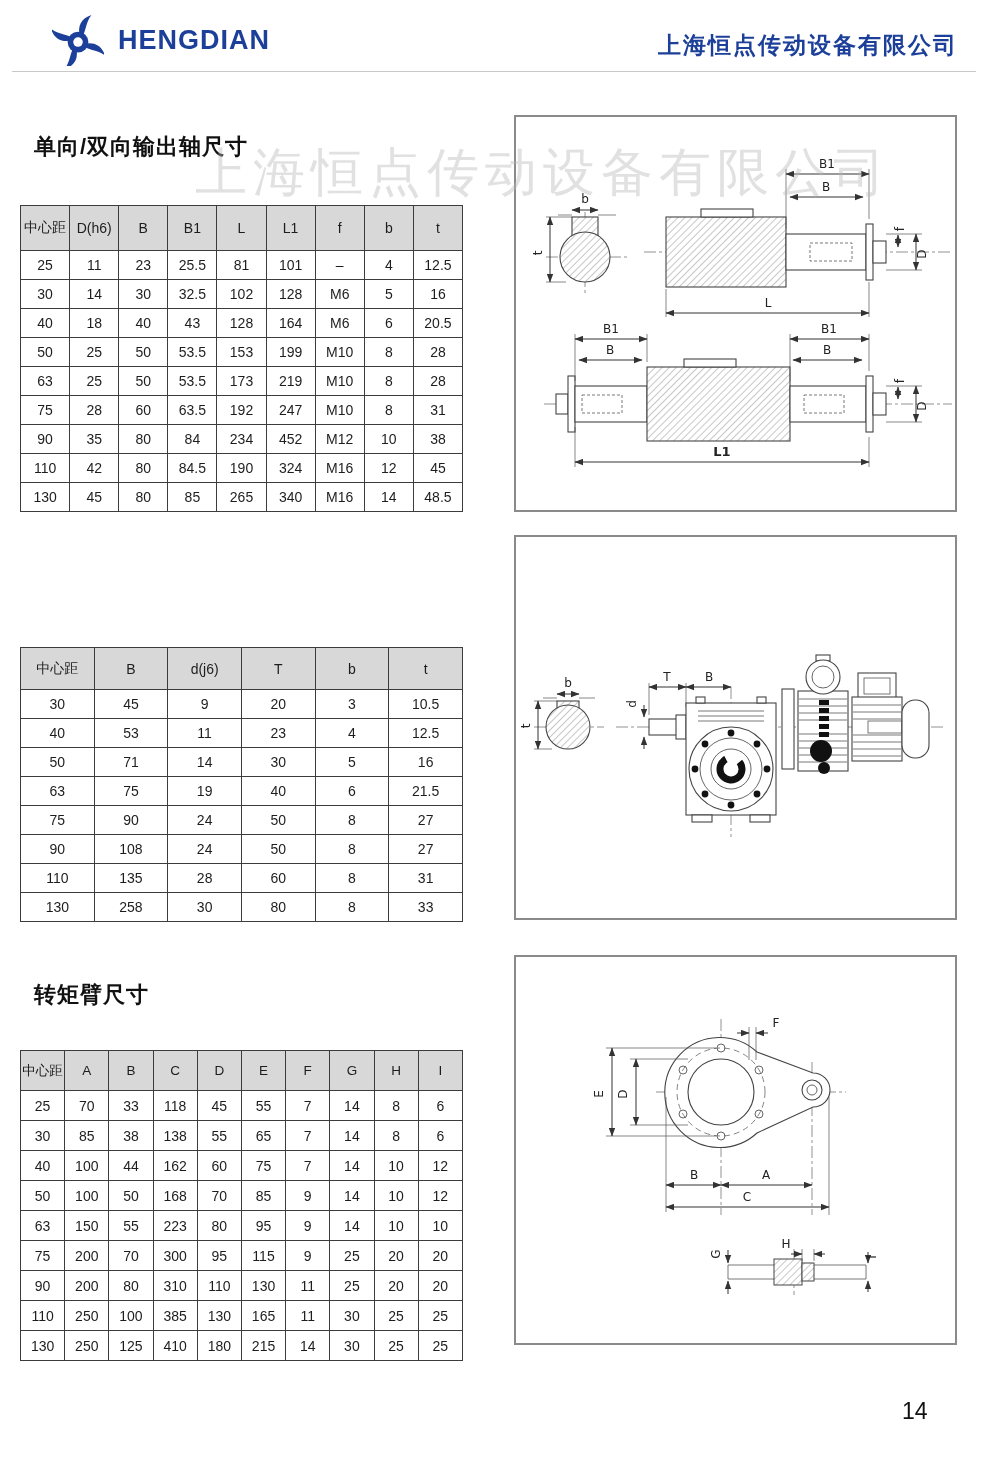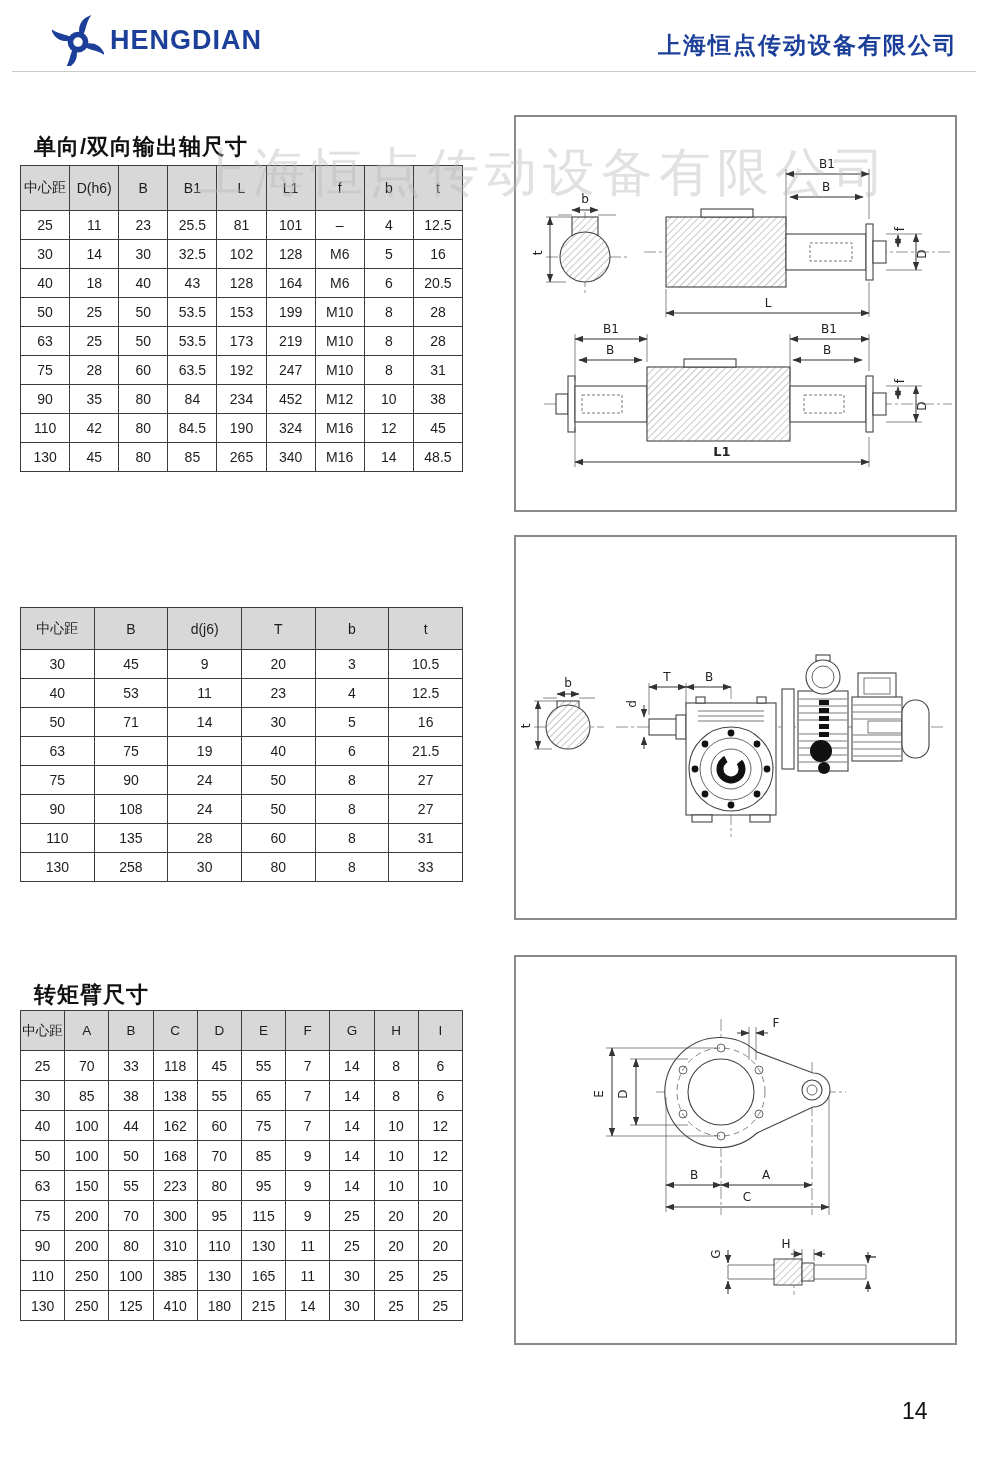--- a/index.html
+++ b/index.html
@@ -1,31 +1,31 @@
 <!DOCTYPE html>
 <html><head>
 <meta charset="utf-8">
 <style>
   html,body{margin:0;padding:0;background:#ffffff;}
   .page{position:relative;width:990px;height:1483px;background:#fff;overflow:hidden;
         font-family:"Liberation Sans","DejaVu Sans",sans-serif;color:#1d1d1d;}
   
-  .hdr-logo{position:absolute;left:52px;top:14px;display:flex;align-items:center;gap:6px;}
+  .hdr-logo{position:absolute;left:52px;top:14px;display:flex;align-items:center;gap:14px;}
   .hdr-logo svg{width:52px;height:52px;}
   .logo-text{font-size:27px;font-weight:600;color:#1c3f99;letter-spacing:1px;}
   .company{position:absolute;right:32px;top:30px;font-size:23px;font-weight:bold;color:#1c3f99;letter-spacing:2px;}
   .rule{position:absolute;left:12px;right:14px;top:71px;height:1px;background:#c9c9c9;}
   
   .watermark{position:absolute;left:195px;top:138px;font-size:52px;letter-spacing:6px;
              color:#b9b9b9;opacity:.42;white-space:nowrap;z-index:40;pointer-events:none;font-weight:500;}
   
   .stitle{position:absolute;left:22px;margin:12px;font-size:22px;font-weight:bold;color:#111;letter-spacing:1px;}
   .t1{top:120px;} .t2{top:558px;} .t3{top:968px;text-align:center;}
   
-  .tbl{position:absolute;left:20px;border-collapse:collapse;table-layout:fixed;width:443px;background:#fff;}
+  .tbl{position:absolute;left:20px;border-collapse:collapse;table-layout:fixed;width:443px;background:#fff;margin-top:40px;}
   .tbl th,.tbl td{border:1px solid #3c3c3c;text-align:center;vertical-align:middle;
                   font-size:14px;color:#1d1d1d;padding:0;font-weight:normal;}
   .tbl th{background:#d8d8d8;}
   .tbl1{top:165px;} .tbl1 th{height:44px;} .tbl1 td{height:28px;}
   .tbl2{top:607px;} .tbl2 th{height:41px;} .tbl2 td{height:28px;}
   .tbl3{top:1010px;} .tbl3 th{height:39px;font-size:13.5px;} .tbl3 td{height:29px;}
   
   .dbox{position:absolute;width:439px;background:#fff;border:2px solid #8a8a8a;}
   .box1{left:514px;top:115px;height:393px;}
   .box2{left:514px;top:535px;height:381px;}

